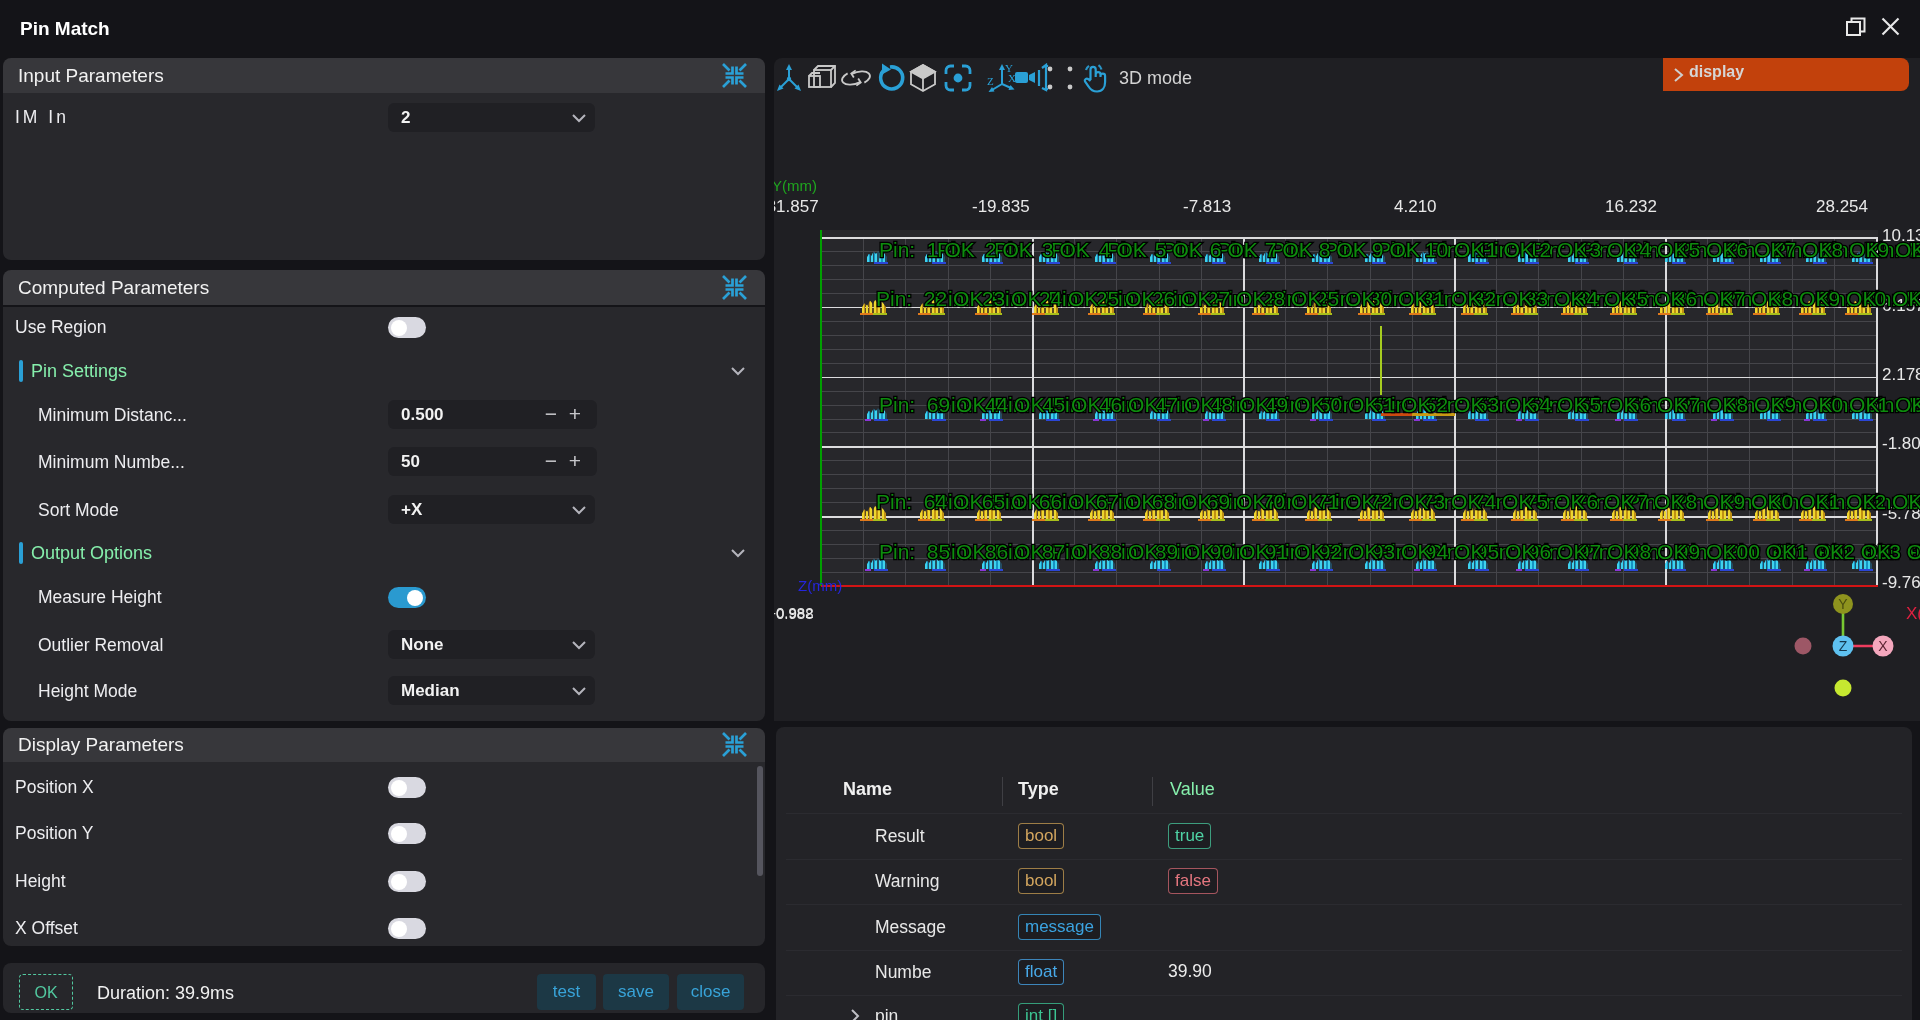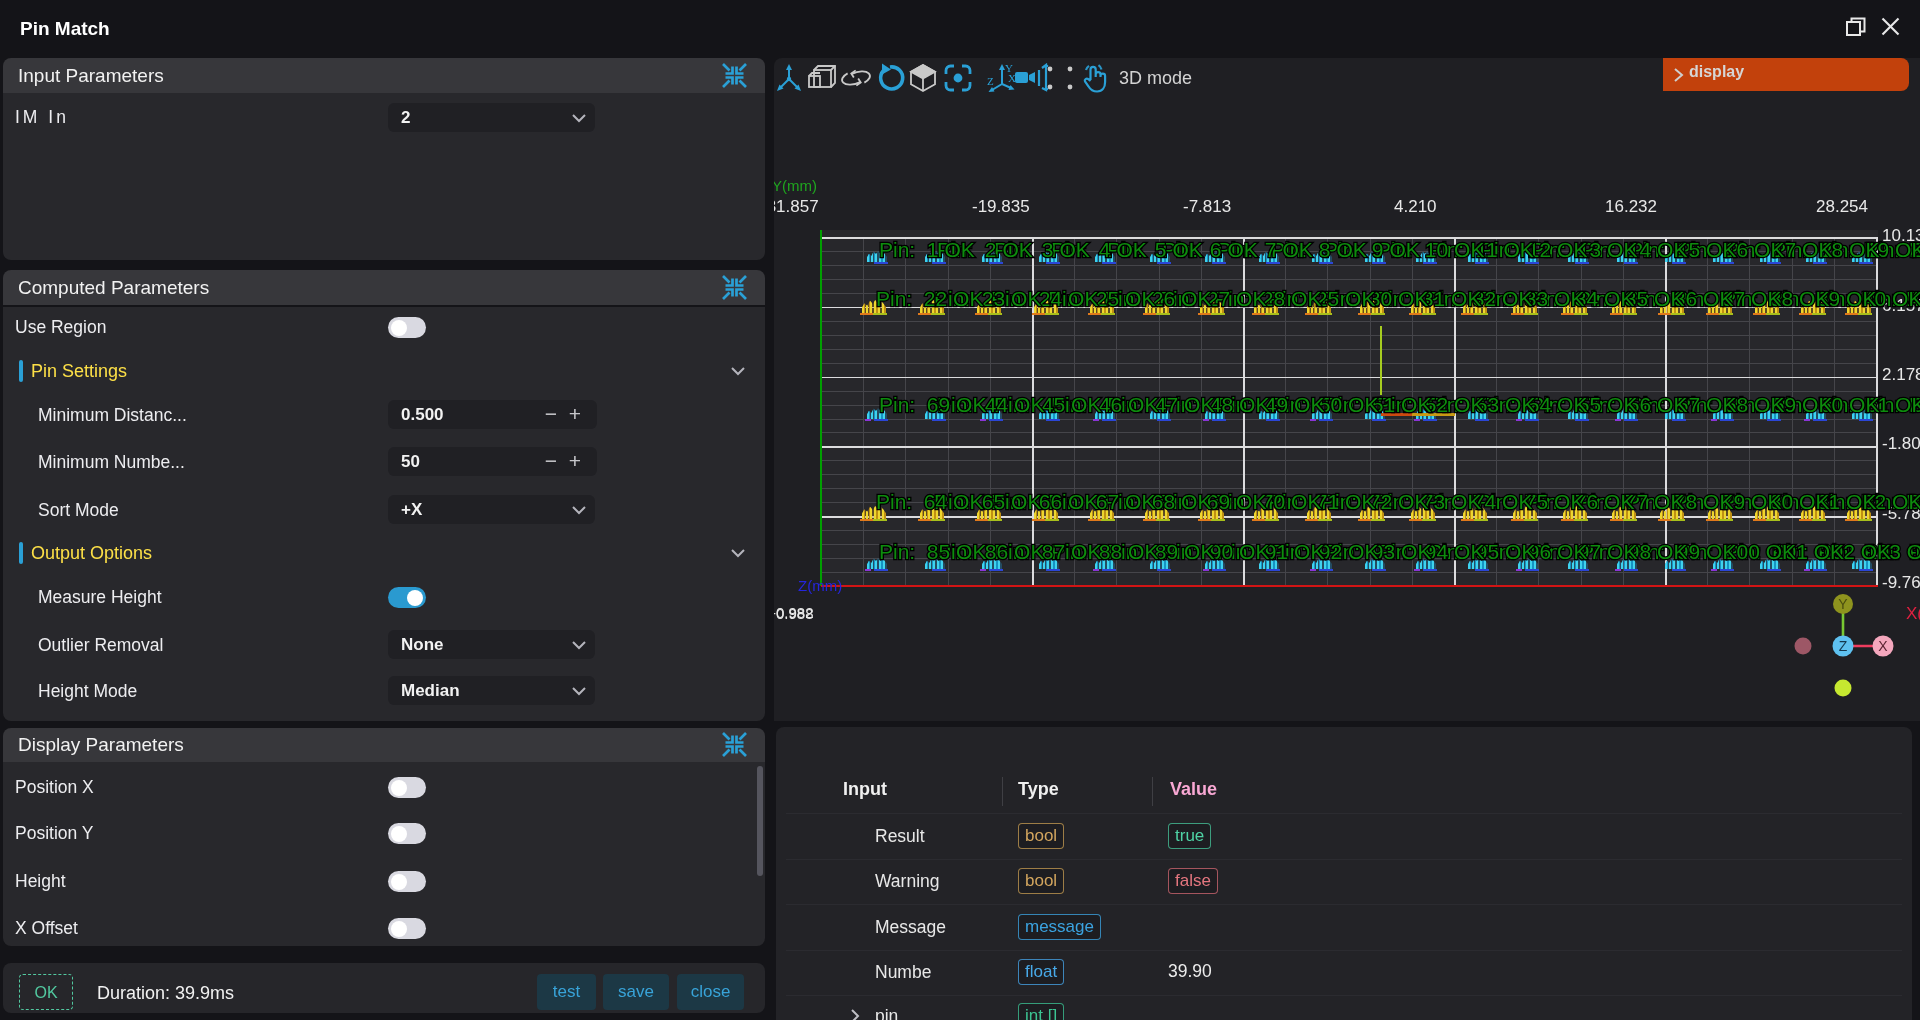--- a/index.html
+++ b/index.html
@@ -9,21 +9,21 @@
 .secb {position:absolute;background:#28282c;border-radius:0 0 8px 8px}
 .lb {position:absolute;color:#ededf0;font-size:17.5px;line-height:22px;white-space:nowrap}
 .tg {position:absolute;width:38px;height:21px;border-radius:11px;background:#d9d9e1}
 .tg i {position:absolute;top:2.5px;left:3px;width:16px;height:16px;border-radius:50%;background:#fff}
 .tg.on {background:#2a9ad0}
 .tg.on i {left:auto;right:3px}
 .dd {position:absolute;height:29px;background:#202024;border-radius:6px;color:#f2f2f2;
  font-weight:bold;font-size:17px;line-height:29px;padding-left:13px}
 .mm {position:absolute;top:0;color:#c6c6ca;font-weight:300;font-size:21px;line-height:27px}
 .gbar {position:absolute;left:16px;width:3.5px;height:22px;border-radius:2px;background:#2aa0d6}
-.glab {position:absolute;left:28px;font-size:18px;color:#fde047;line-height:24px}
+.glab {position:absolute;left:28px;font-size:18px;color:#86efac;line-height:24px}
 .btn {position:absolute;top:11px;height:36px;background:#1c3845;border-radius:4px;
  color:#38a3d8;font-size:17px;text-align:center;line-height:36px}
 .gm {position:absolute;background:#45454a}
 .gM {position:absolute;background:#dcdcde}
 .xt {position:absolute;width:120px;text-align:left;color:#e8e8e8;font-size:17px}
 .yt {position:absolute;color:#e8e8e8;font-size:17px;white-space:nowrap}
 .pl {position:absolute;color:#0d8c0d;font-size:21px;line-height:24px;white-space:nowrap;
  -webkit-text-stroke:2.6px #000;paint-order:stroke fill}
 .ct {position:absolute;width:20px;height:14px}
 .ct b {position:absolute;left:0;right:0;top:0;bottom:3px;
@@ -932,23 +932,23 @@
 
 <div style="position:absolute;left:3px;top:963px;width:762px;height:50px;background:#26262a;border-radius:8px">
   <div style="position:absolute;left:16px;top:11px;width:54px;height:36px;border:1px dashed #52c9a0;border-radius:4px;color:#52c9a0;font-size:16px;text-align:center;line-height:36px;box-sizing:border-box">OK</div>
   <div style="position:absolute;left:94px;top:20px;font-size:18px;color:#f2f2f2">Duration: 39.9ms</div>
   <div class="btn" style="left:534px;width:59px">test</div>
   <div class="btn" style="left:600px;width:66px">save</div>
   <div class="btn" style="left:674px;width:67px">close</div>
 </div>
 
 <div style="position:absolute;left:776px;top:727px;width:1136px;height:293px;background:#232327;border-radius:8px 8px 0 0;overflow:hidden">
-  <div style="position:absolute;left:67px;top:52px;font-size:18px;font-weight:bold;color:#f0f0f0">Input</div>
+  <div style="position:absolute;left:67px;top:52px;font-size:18px;font-weight:bold;color:#f0f0f0">Name</div>
   <div style="position:absolute;left:242px;top:52px;font-size:18px;font-weight:bold;color:#f0f0f0">Type</div>
-  <div style="position:absolute;left:394px;top:52px;font-size:18px;font-weight:bold;color:#f9a8d4">Value</div>
+  <div style="position:absolute;left:394px;top:52px;font-size:18px;font-weight:normal;color:#86efac">Value</div>
   <div style="position:absolute;left:226px;top:50px;width:1px;height:29px;background:#3f3f44"></div>
   <div style="position:absolute;left:376px;top:50px;width:1px;height:29px;background:#3f3f44"></div>
   <div style="position:absolute;left:10px;right:10px;top:86.0px;height:1px;background:#2b2b30"></div>
 <div style="position:absolute;left:10px;right:10px;top:131.5px;height:1px;background:#2b2b30"></div>
 <div style="position:absolute;left:10px;right:10px;top:177.0px;height:1px;background:#2b2b30"></div>
 <div style="position:absolute;left:10px;right:10px;top:222.5px;height:1px;background:#2b2b30"></div>
 <div style="position:absolute;left:10px;right:10px;top:268.0px;height:1px;background:#2b2b30"></div>
 <div style="position:absolute;left:99px;top:99px;font-size:17.5px;color:#e8e8e8">Result</div>
 <div style="position:absolute;left:99px;top:144px;font-size:17.5px;color:#e8e8e8">Warning</div>
 <div style="position:absolute;left:99px;top:190px;font-size:17.5px;color:#e8e8e8">Message</div>

